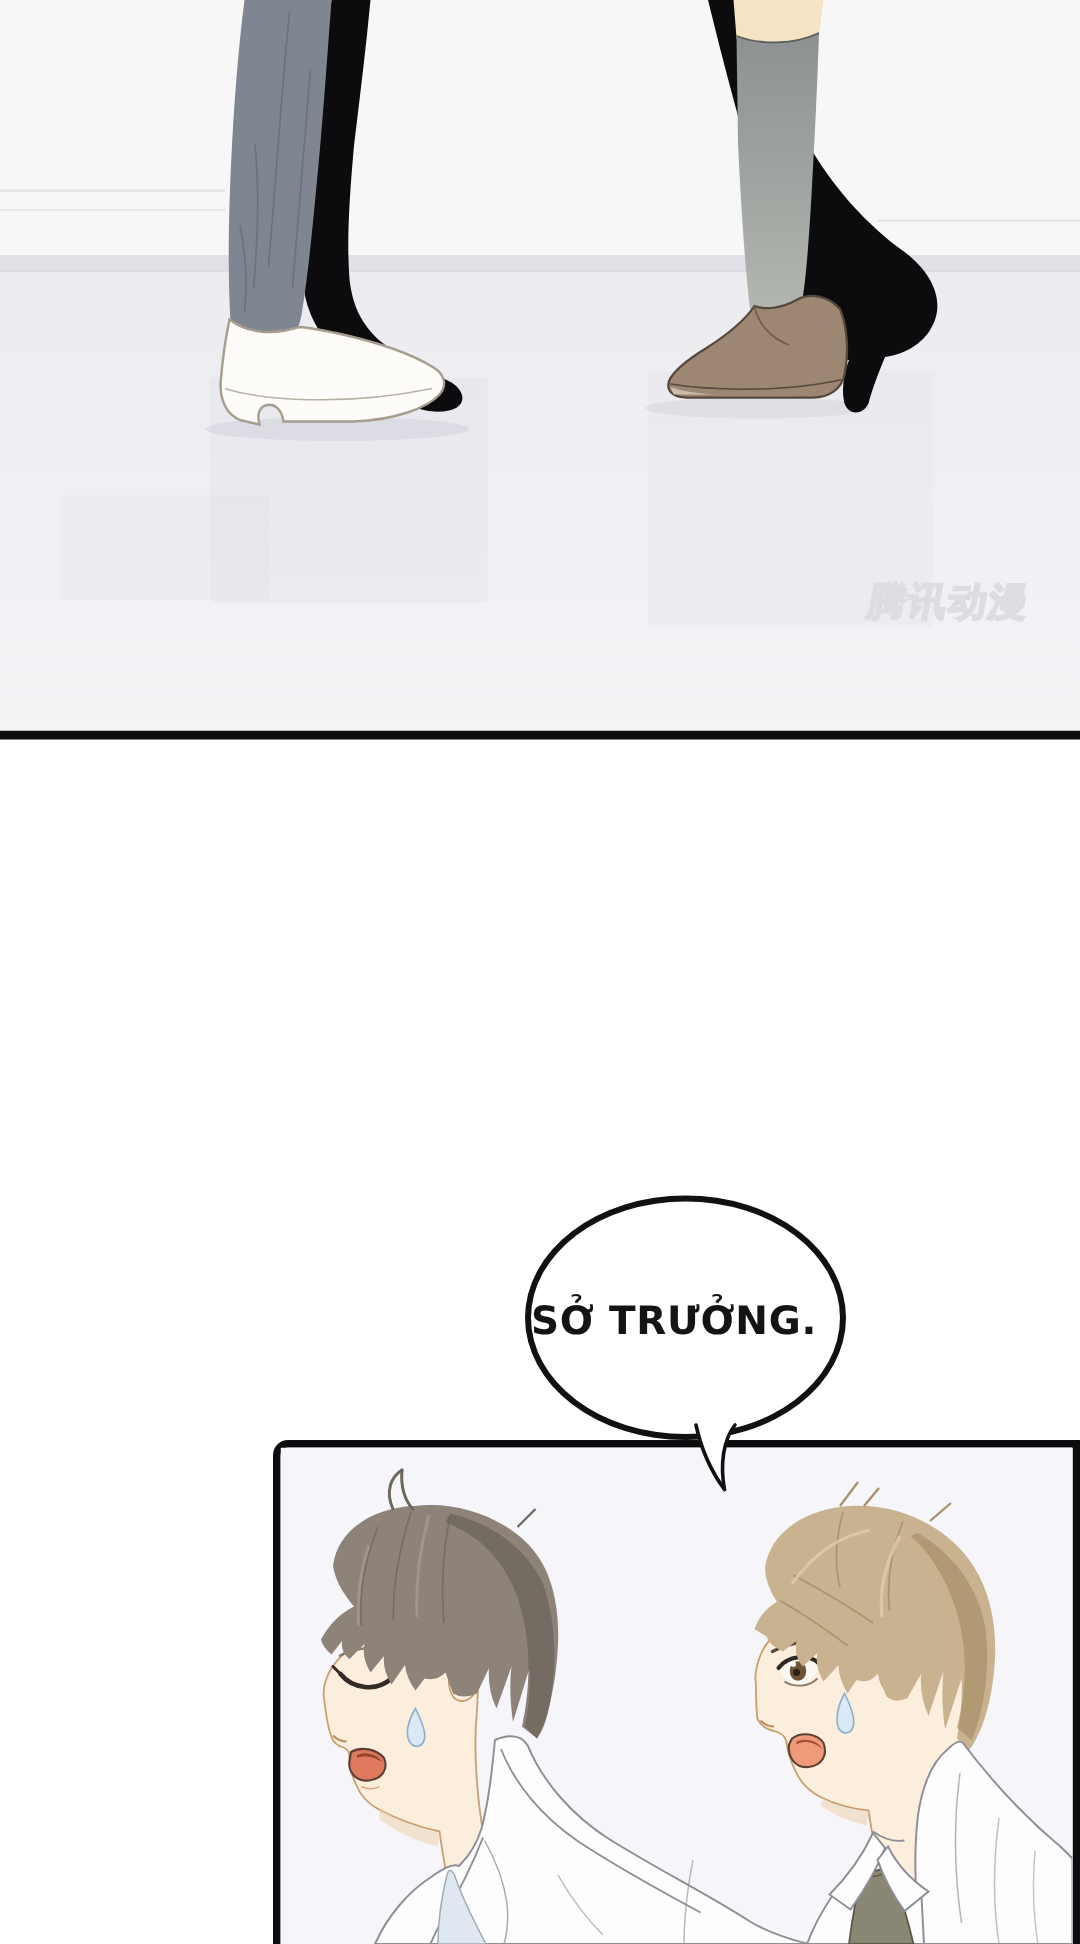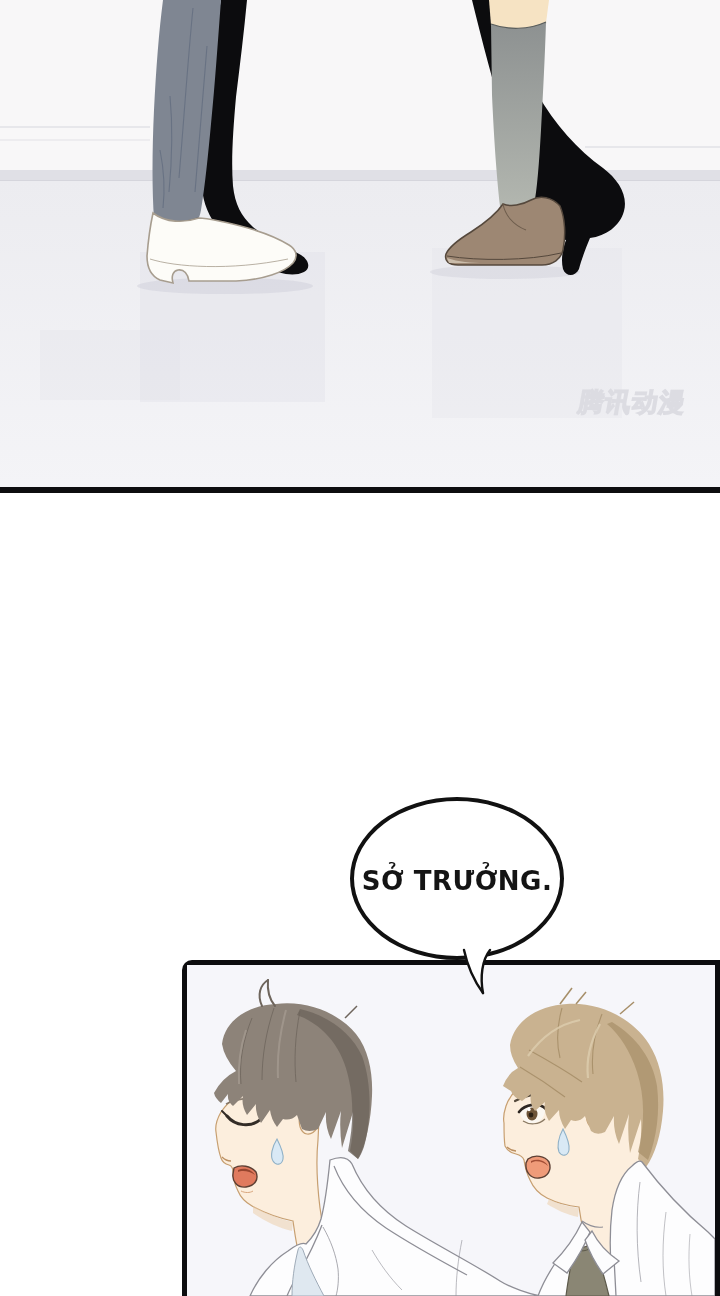--- a/index.html
+++ b/index.html
@@ -32,21 +32,21 @@
     border-top-left-radius:10px;
     background:var(--panel2-bg,#f6f6fa);
     z-index:1;
   }
   .panel-bottom svg{display:block;width:100%;height:100%;}
   
   .bubble{
     position:absolute;left:350px;top:797px;width:214px;height:163px;
     box-sizing:border-box;border:4px solid var(--bubble-stroke,#111);
     border-radius:50%;background:var(--bubble-fill,#fff);
-    display:flex;align-items:center;justify-content:center;z-index:3;
+    display:flex;align-items:center;z-index:3;
   }
   .bubble-text{
     font-size:26px;font-weight:bold;color:#141414;letter-spacing:.5px;
     white-space:nowrap;transform:translateY(2px);
   }
   .bubble-tail{position:absolute;left:454px;top:948px;width:46px;height:48px;z-index:4;}
   
   .f-ink{fill:var(--ink-black,#0c0c0e);}
   .s-wallline{stroke:var(--wall-line,#e2e2e7);stroke-width:1.5;}
   .f-base{fill:var(--baseboard,#e0e0e6);}

